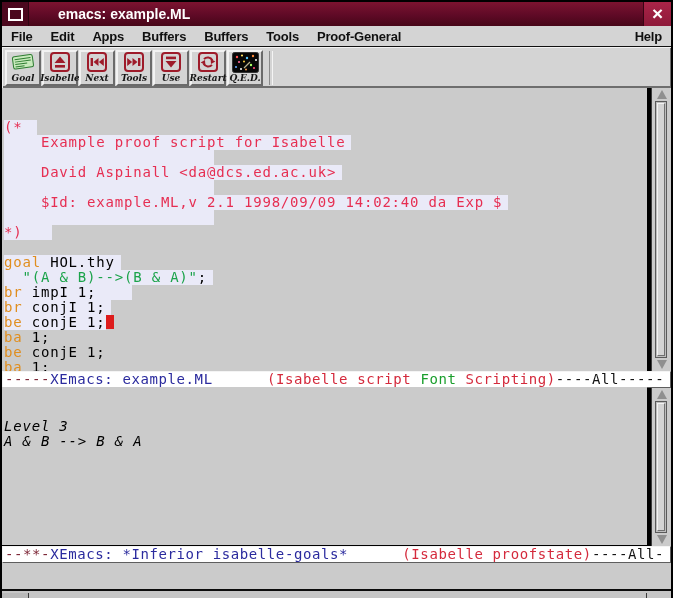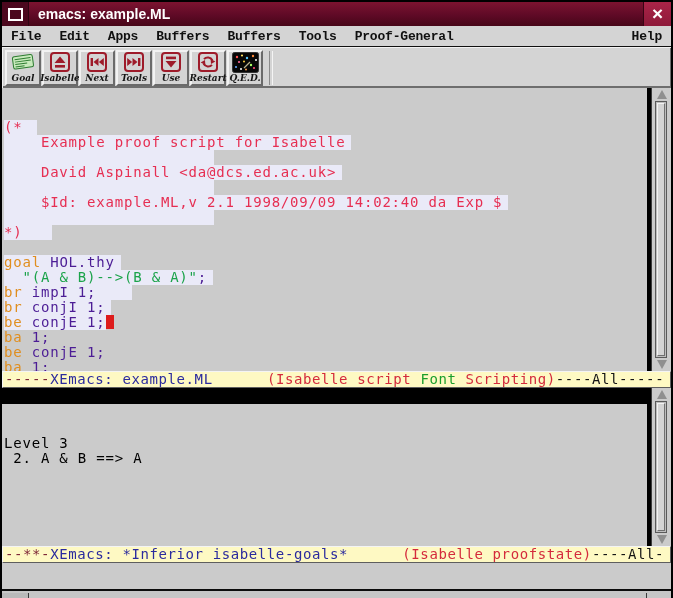--- a/index.html
+++ b/index.html
@@ -5,21 +5,21 @@
   html,body { margin:0; padding:0; background:#555; }
   .window {
     position:relative; width:673px; height:598px;
     background:#000; overflow:hidden;
     font-family:"DejaVu Sans Mono", monospace;
   }
   
   .titlebar {
     position:absolute; top:2px; left:2px; width:669px; height:24px;
     background:linear-gradient(180deg, #7c1330 0%, var(--titlebar-bg) 55%, #470618 100%);
-    display:flex; align-items:stretch;
+    display:flex; align-items:stretch;gap:20px;
   }
   .title-icon-box {
     width:26px; display:flex; align-items:center; justify-content:center;
     border-right:1px solid #2e0512; background:#4c081e;
   }
   .title-icon-square { width:11px; height:9px; border:2px solid #fff; }
   .title-text {
     flex:1; color:#fff; font-family:"Liberation Sans", sans-serif;
     font-weight:bold; font-size:14px; line-height:24px; padding-left:9px;
     white-space:nowrap;
@@ -28,21 +28,21 @@
     width:27px; background:linear-gradient(180deg,#aa2448,var(--close-bg));
     border-left:1px solid #38041412; border-left:1px solid #380414;
     color:#fff; font-family:"Liberation Sans", sans-serif; font-weight:bold;
     font-size:19px; line-height:23px; text-align:center; cursor:default;
   }
   
   .menubar {
     position:absolute; top:26px; left:2px; width:669px; height:20px;
     background:var(--chrome-bg); border-bottom:1px solid #101010;
     display:flex; align-items:center;
-    font-family:Liberation Mono, monospace; font-weight:bold; font-size:13px;
+    font-family:Liberation Sans, sans-serif; font-weight:bold; font-size:13px;
     color:#101010; letter-spacing:-0.2px;
   }
   #menu-items { display:flex; }
   .menu-item { padding:0 9px; white-space:nowrap; }
   .menu-item.help { margin-left:auto; }
   
   .toolbar {
     position:absolute; top:47px; left:2px; width:669px; height:41px;
     background:var(--chrome-bg);
     box-shadow: inset 1px 1px 0 #f2f2f2, inset -1px -2px 0 #6e6e6e;
@@ -60,28 +60,28 @@
   }
   .tb-sep { width:2px; height:34px; margin-left:5px;
     border-left:1px solid #8a8a8a; border-right:1px solid #f4f4f4; }
   
   .buffer {
     position:absolute; left:2px; width:645px; background:var(--buffer-bg);
     overflow:hidden; font-size:14px; letter-spacing:0.8px; line-height:15px;
     white-space:pre; color:#000;
   }
   .script-buffer { top:88px; height:283px; }
-  .goals-buffer  { top:404px; height:158px; }
+  .goals-buffer  { top:387px; height:158px;font-style:italic; }
   .buffer-inner { padding:2px 0 0 2px; }
   .code-line { height:15px; }
   .hl { background:var(--locked-bg); display:inline-block; height:15px; vertical-align:top; }
   .c-cmt { color:var(--comment); }
   .c-kw  { color:var(--keyword); }
   .c-str { color:var(--string); }
-  .c-plain { color:#4c1d95; }
+  .c-plain { color:#000000; }
   .cursor {
     display:inline-block; width:8px; height:14px; vertical-align:top;
     background:var(--cursor); margin-top:0px;
   }
   
   .sbcol {
     position:absolute; right:2px; width:20px; background:var(--buffer-bg);
     border-left:1px solid #3c3c3c; box-sizing:border-box;
   }
   .sbcol.sb-script { top:88px; height:283px; }
@@ -101,21 +101,21 @@
   }
   .sb-thumb {
     position:absolute; top:1px; bottom:1px; left:1px; right:1px;
     background:#d4d4d4;
     border-top:1px solid #f2f2f2; border-left:1px solid #f2f2f2;
     border-right:1px solid #707070; border-bottom:1px solid #707070;
   }
   
   .modeline {
     position:absolute; left:2px; width:669px; height:17px;
-    background:#fef9c3; box-sizing:border-box;
+    background:#ffffff; box-sizing:border-box;
     border-top:1px solid #f4f4f4; border-left:1px solid #f4f4f4;
     border-bottom:1px solid #5e5e5e; border-right:1px solid #5e5e5e;
     font-size:14px; letter-spacing:0.6px; line-height:15px; white-space:pre;
     overflow:hidden; padding-left:2px;
   }
   .modeline-script { top:371px; }
   .modeline-goals  { top:546px; }
   .m-dash  { color:var(--modeline-dash); }
   .m-name  { color:var(--modeline-name); }
   .m-red   { color:var(--modeline-red); }
@@ -266,21 +266,21 @@
       <div class="sb-thumb"></div>
     </div>
     <div class="sb-arrow down">
         <div class="tri-down"></div>
       </div>
   </div>
 
   <div class="modeline modeline-script" id="modeline-script-text"><span class="m-dash">-----</span><span class="m-name">XEmacs: example.ML</span><span class="m-plain">      </span><span class="m-red">(Isabelle script </span><span class="m-green">Font</span><span class="m-red"> Scripting)</span><span class="m-plain">----All-----</span></div>
 
   <div class="buffer goals-buffer">
-    <div class="buffer-inner" id="goals-lines"><div class="code-line">Level 3</div><div class="code-line"> 2. A &amp; B ==&gt; A</div></div>
+    <div class="buffer-inner" id="goals-lines"><div class="code-line">Level 3</div><div class="code-line">A &amp; B --&gt; B &amp; A</div></div>
   </div>
 
   <div class="sbcol sb-goals">
     <div class="sb-arrow up">
         <div class="tri-up"></div>
       </div>
     <div class="sb-track">
       <div class="sb-thumb"></div>
     </div>
     <div class="sb-arrow down">

